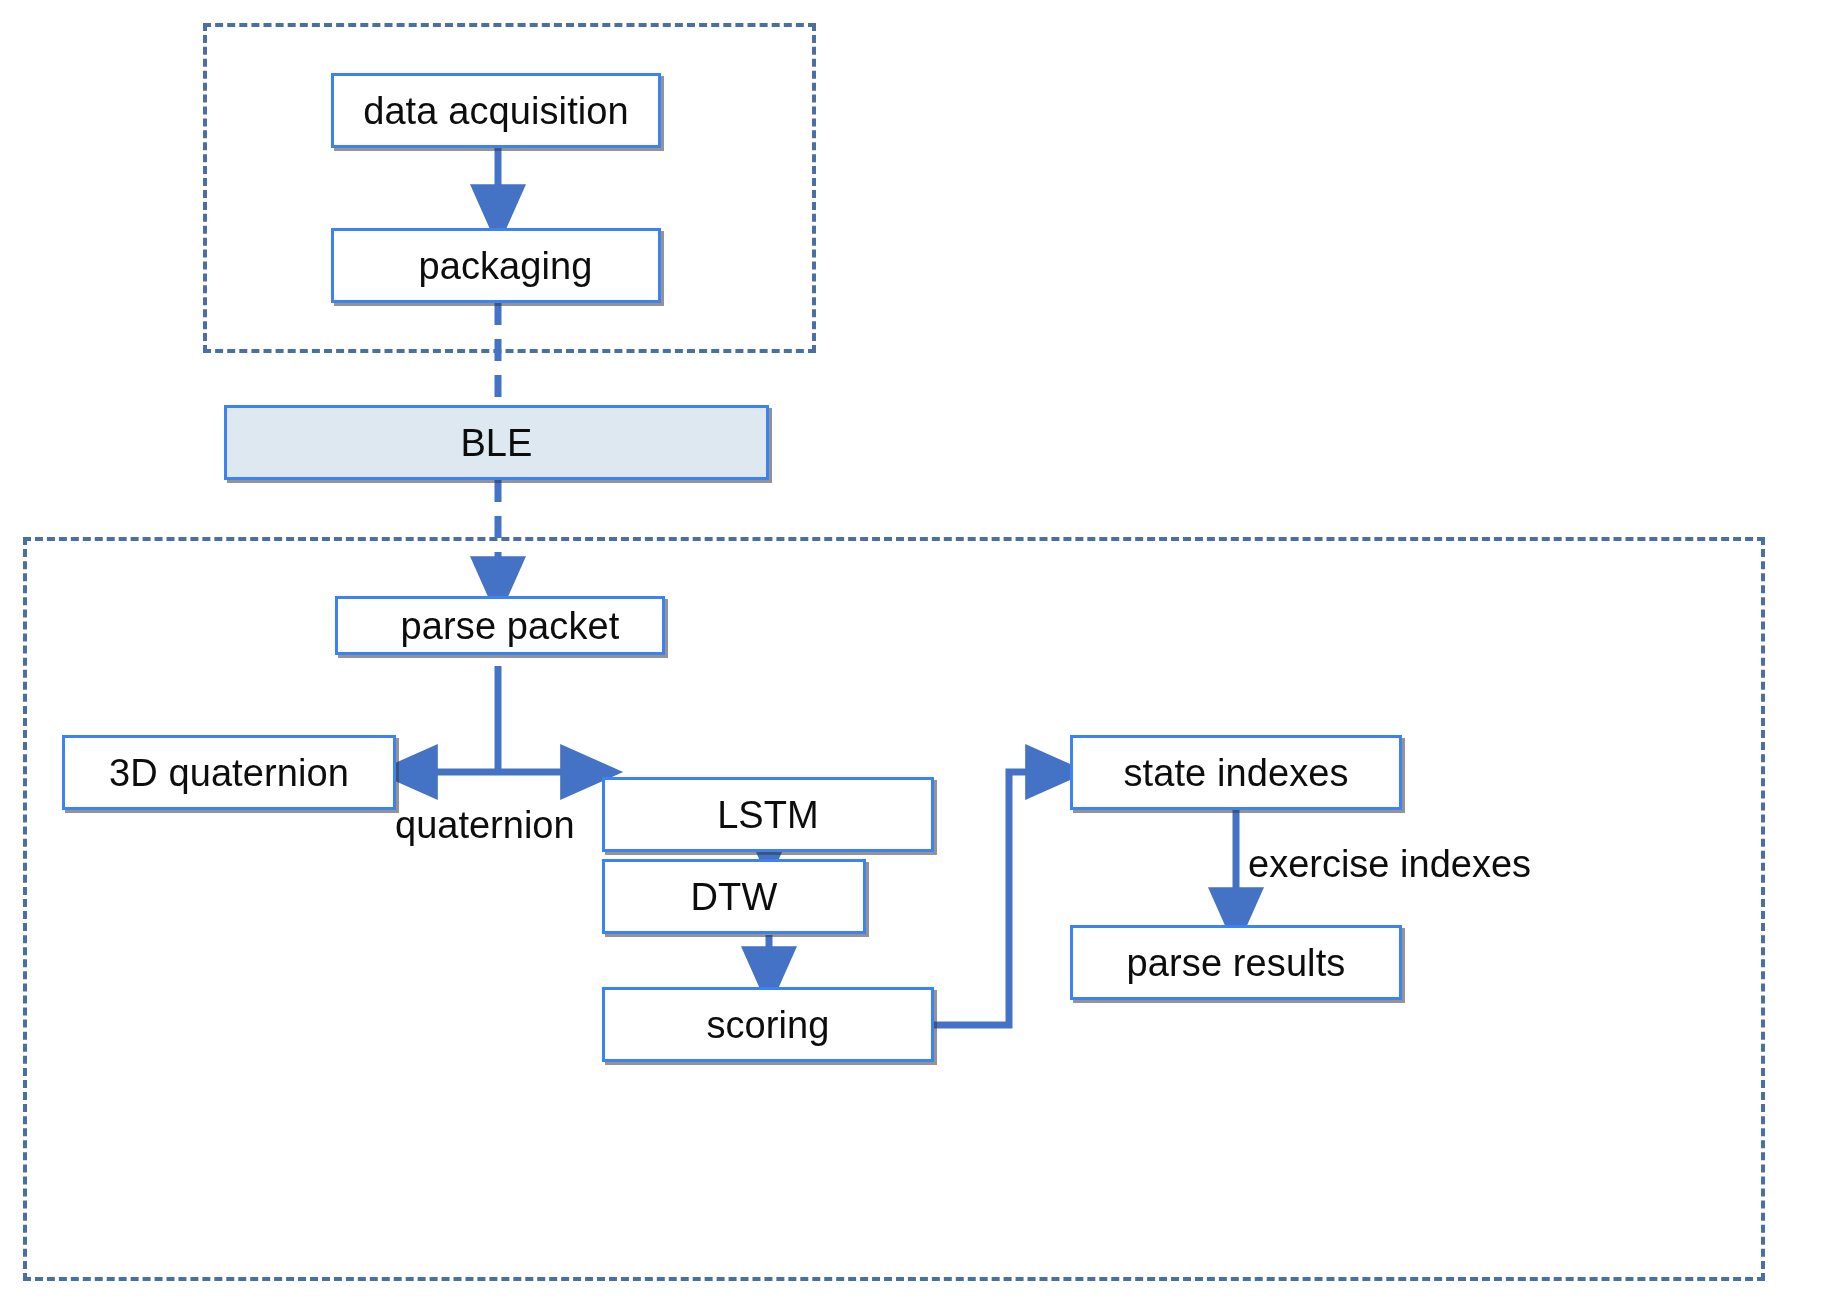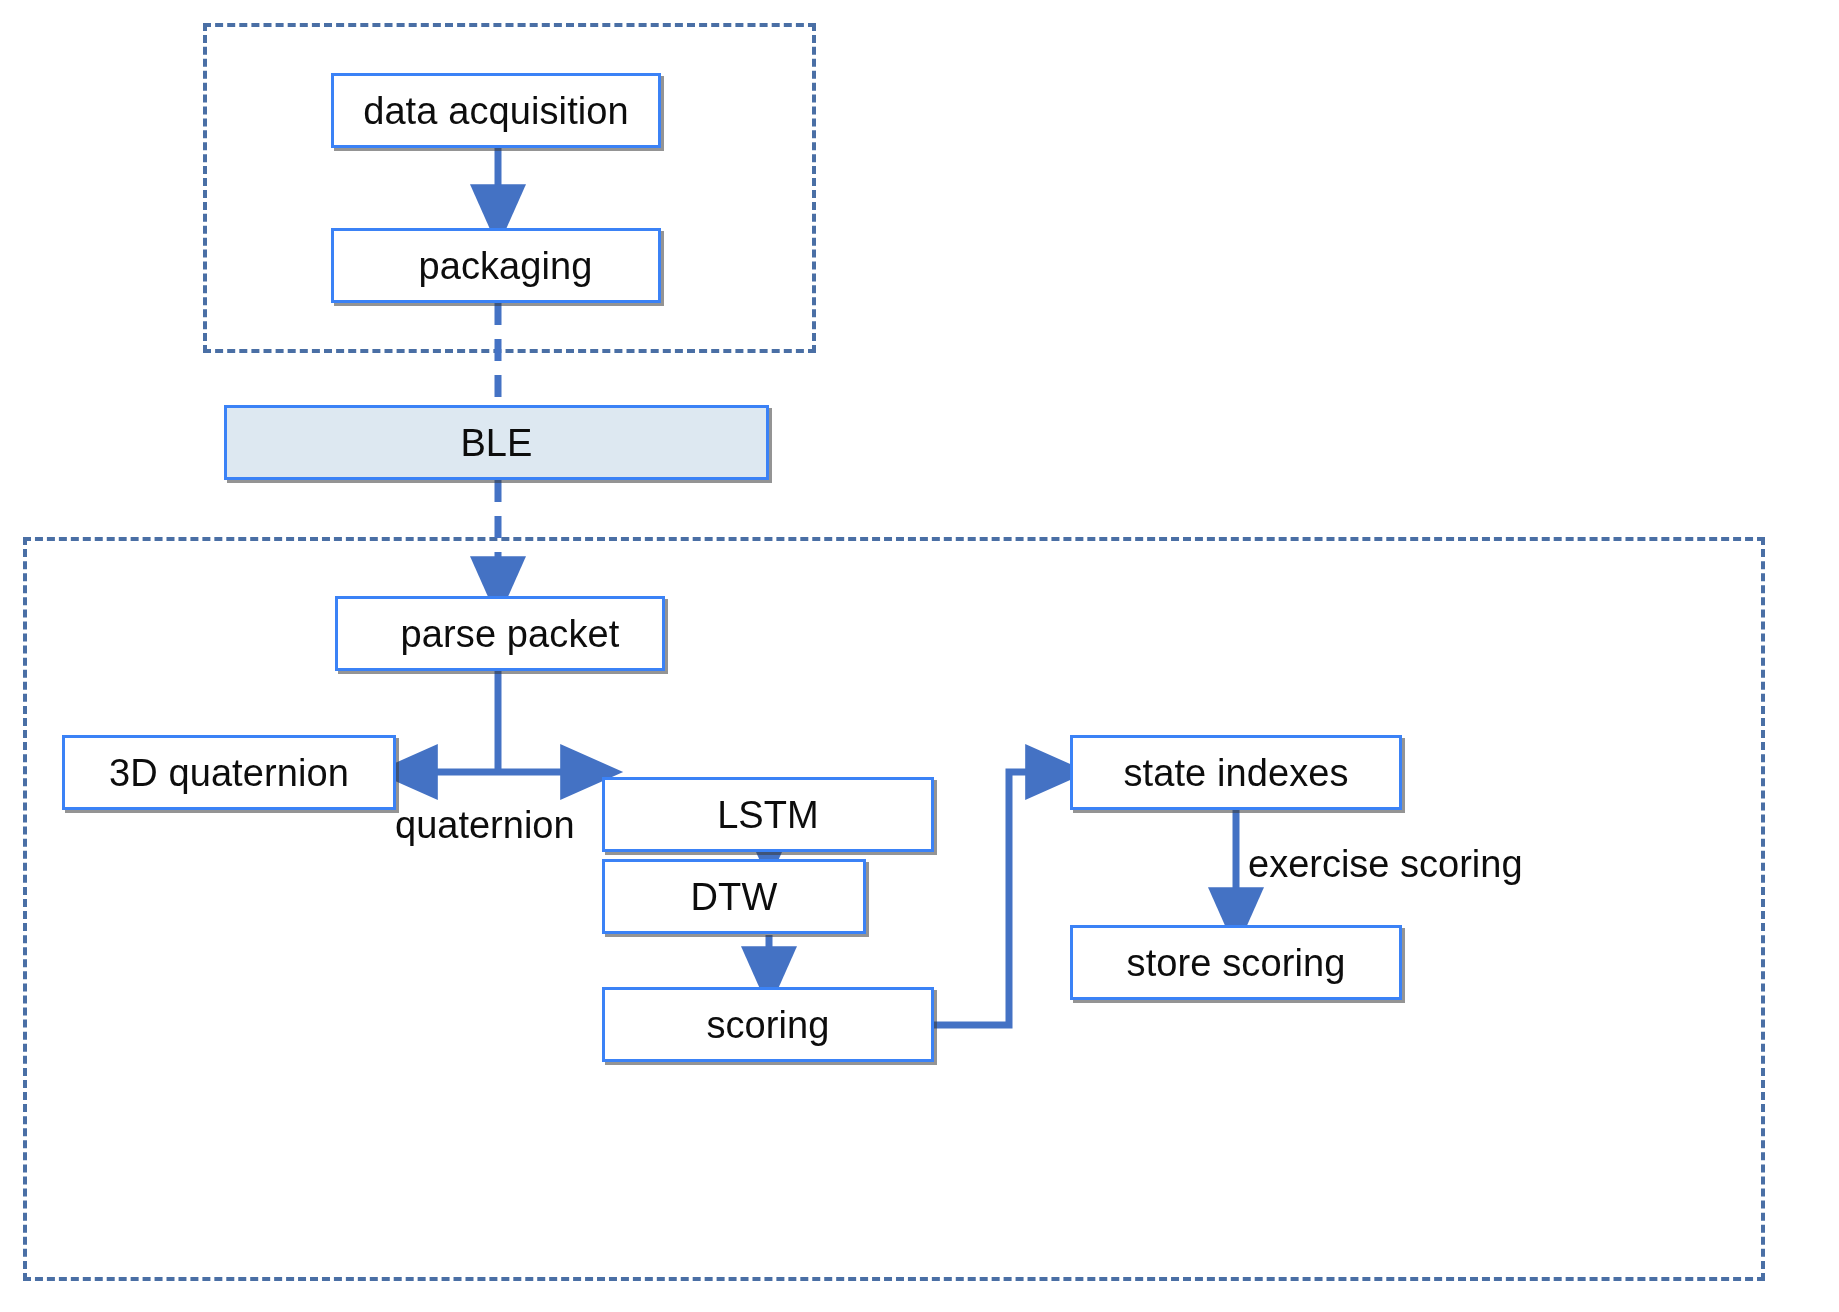--- a/index.html
+++ b/index.html
@@ -99,21 +99,21 @@
   </div>
 
   <div class="node" style="left:331px; top:228px; width:330px; height:75px;padding-left:19px;">
     <span>packaging</span>
   </div>
 
   <div class="node filled" style="left:224px; top:405px; width:545px; height:75px;text-align:center;">
     <span>BLE</span>
   </div>
 
-  <div class="node" style="left:335px; top:596px; width:330px; height:75px;padding-left:20px;">
+  <div class="node" style="left:335px; top:596px; width:330px; height:59px;padding-left:20px;">
     <span>parse packet</span>
   </div>
 
   <div class="node" style="left:62px; top:735px; width:334px; height:75px;">
     <span>3D quaternion</span>
   </div>
 
   <div class="node" style="left:602px; top:777px; width:332px; height:75px;">
     <span>LSTM</span>
   </div>
@@ -124,20 +124,20 @@
 
   <div class="node" style="left:602px; top:987px; width:332px; height:75px;">
     <span>scoring</span>
   </div>
 
   <div class="node" style="left:1070px; top:735px; width:332px; height:75px;">
     <span>state indexes</span>
   </div>
 
   <div class="node" style="left:1070px; top:925px; width:332px; height:75px;">
-    <span>store scoring</span>
+    <span>parse results</span>
   </div>
 
   <div class="edge-label" style="left:395px; top:806px;">quaternion</div>
 
-  <div class="edge-label" style="left:1248px; top:845px;">exercise scoring</div>
+  <div class="edge-label" style="left:1248px; top:845px;">exercise indexes</div>
 
 </div>
 
 </body></html>

